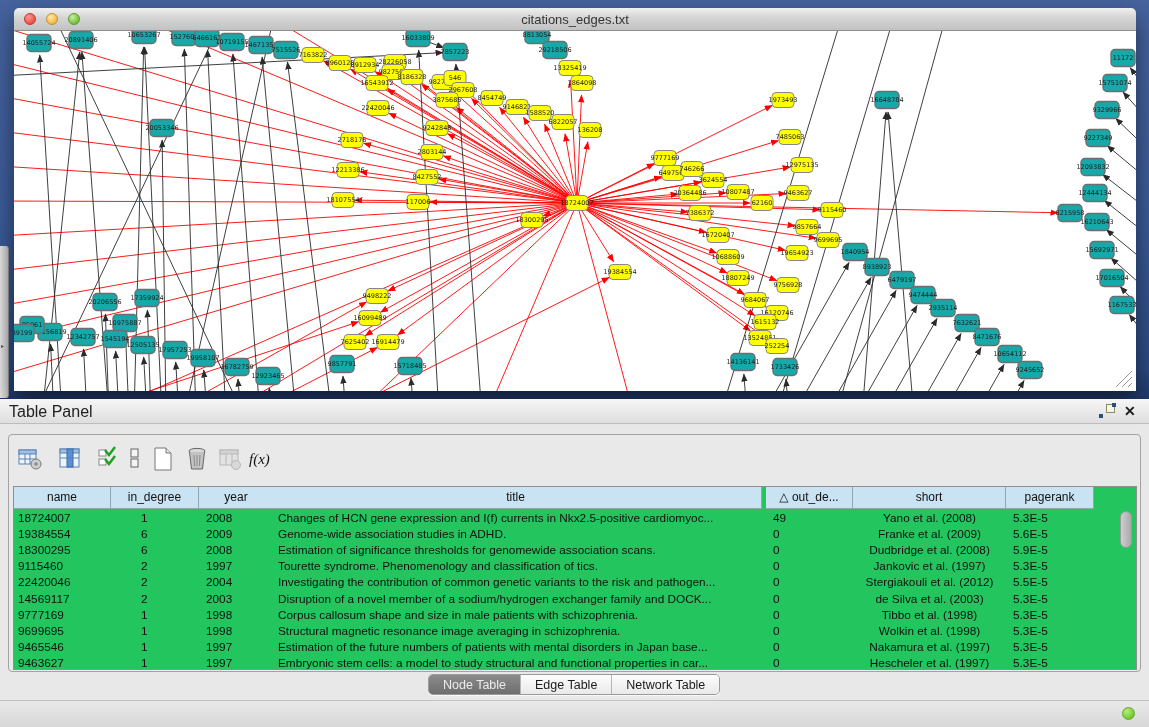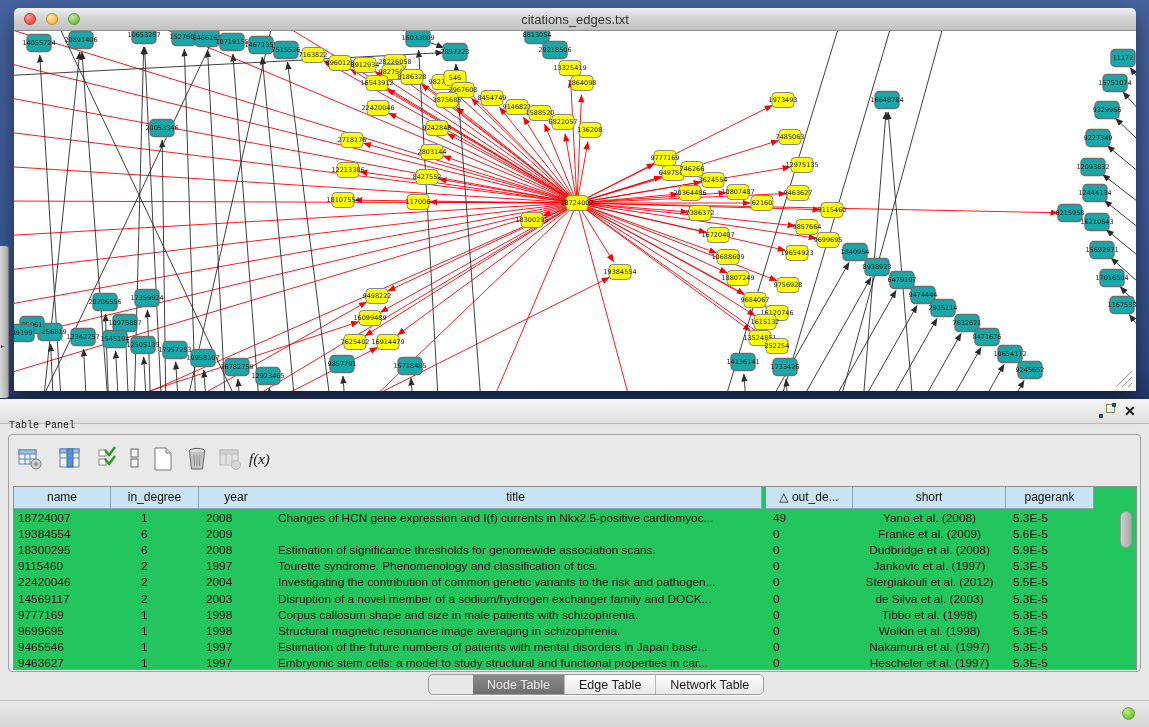--- a/index.html
+++ b/index.html
@@ -27,21 +27,21 @@
   .tl.grn{left:54px;background:radial-gradient(circle at 35% 30%,#c4efa5,#7fc946 60%,#57a426);border:1px solid #5d9a33;}
   .canvas{position:absolute;left:0;top:23px;width:1122px;height:360px;background:#fff;overflow:hidden;}
   .canvas svg{display:block;}
   .canvas svg text{font-family:"DejaVu Sans",sans-serif;font-size:6.5px;fill:#1c1c1c;
                    text-anchor:middle;pointer-events:none;user-select:none;}
 
   
   .panel-header{position:absolute;left:0;top:399px;width:1149px;height:25px;
                 background:linear-gradient(180deg,#f6f6f6,#dedede);
                 border-bottom:1px solid #bdbdbd;}
-  .panel-header .ph-title{position:absolute;left:9px;top:21px;font-size:10px;color:#222;font-family:Liberation Mono, monospace;}
+  .panel-header .ph-title{position:absolute;left:9px;top:4px;font-size:16px;color:#222;}
   .float-btn{position:absolute;left:1099px;top:5px;width:16px;height:14px;}
   .float-btn .b1{position:absolute;right:0;top:0;width:9px;height:9px;border:1px solid #8a8a5a;background:#f4f4ee;}
   .float-btn .b2{position:absolute;left:0;bottom:0;width:4px;height:4px;background:#2e4d7e;}
   .float-btn .b3{position:absolute;right:-1px;top:-1px;width:4px;height:4px;background:#2e4d7e;}
   .close-btn{position:absolute;left:1124px;top:3px;font-size:14px;font-weight:bold;color:#1a1a1a;line-height:18px;}
 
   .panel-box{position:absolute;left:8px;top:434px;width:1133px;height:238px;
              border:1px solid #a3a3a3;border-radius:4px;background:#e9e9e9;}
 
   
@@ -63,21 +63,21 @@
   .c-title{left:264px;width:486px;}
   .c-out{left:759px;width:75px;}
   .c-short{left:839px;width:153px;text-align:center;}
   .c-pr{left:999px;width:80px;}
   .vscroll{position:absolute;left:1106px;top:24px;width:12px;height:37px;border-radius:6px;
            background:linear-gradient(90deg,#cfcfcf,#a9a9a9);border:1px solid #9a9a9a;}
 
   
   .tabs{position:absolute;left:428px;top:674px;height:21px;display:flex;
         border:1px solid #9a9a9a;border-radius:5px;overflow:hidden;
-        box-shadow:0 1px 1px rgba(255,255,255,.8), inset 0 0 0 rgba(0,0,0,0);padding-left:44px;}
+        box-shadow:0 1px 1px rgba(255,255,255,.8), inset 0 0 0 rgba(0,0,0,0);}
   .tab{padding:0 14px;font-size:12.5px;line-height:20px;background:linear-gradient(180deg,#fdfdfd,#e9e9e9);
        color:#1b1b1b;border-right:1px solid #b5b5b5;}
   .tab:last-child{border-right:none;}
   .tab.active{background:linear-gradient(180deg,#8b8b8b,#6e6e6e);color:#ececec;}
 
   
   .statusbar{position:absolute;left:0;top:700px;width:1149px;height:27px;
              background:linear-gradient(180deg,#e9e9e9,#d7d7d7);border-top:1px solid #c2c2c2;}
   .mem{position:absolute;right:36px;top:7px;font-size:11.5px;color:#333;margin-top:32px;}
   .memdot{position:absolute;right:14px;top:6px;width:13px;height:13px;border-radius:50%;
@@ -789,20 +789,21 @@
           <span class="c-year">2008</span>
           <span class="c-title">Changes of HCN gene expression and I(f) currents in Nkx2.5-positive cardiomyoc...</span>
           <span class="c-out">49</span>
           <span class="c-short">Yano et al. (2008)</span>
           <span class="c-pr">5.3E-5</span>
         </div>
         <div class="trow" style="top: 39.1px;">
           <span class="c-name">19384554</span>
           <span class="c-ind">6</span>
           <span class="c-year">2009</span>
+          <span class="c-title">Genome-wide association studies in ADHD.</span>
           <span class="c-out">0</span>
           <span class="c-short">Franke et al. (2009)</span>
           <span class="c-pr">5.6E-5</span>
         </div>
         <div class="trow" style="top: 55.2px;">
           <span class="c-name">18300295</span>
           <span class="c-ind">6</span>
           <span class="c-year">2008</span>
           <span class="c-title">Estimation of significance thresholds for genomewide association scans.</span>
           <span class="c-out">0</span>

